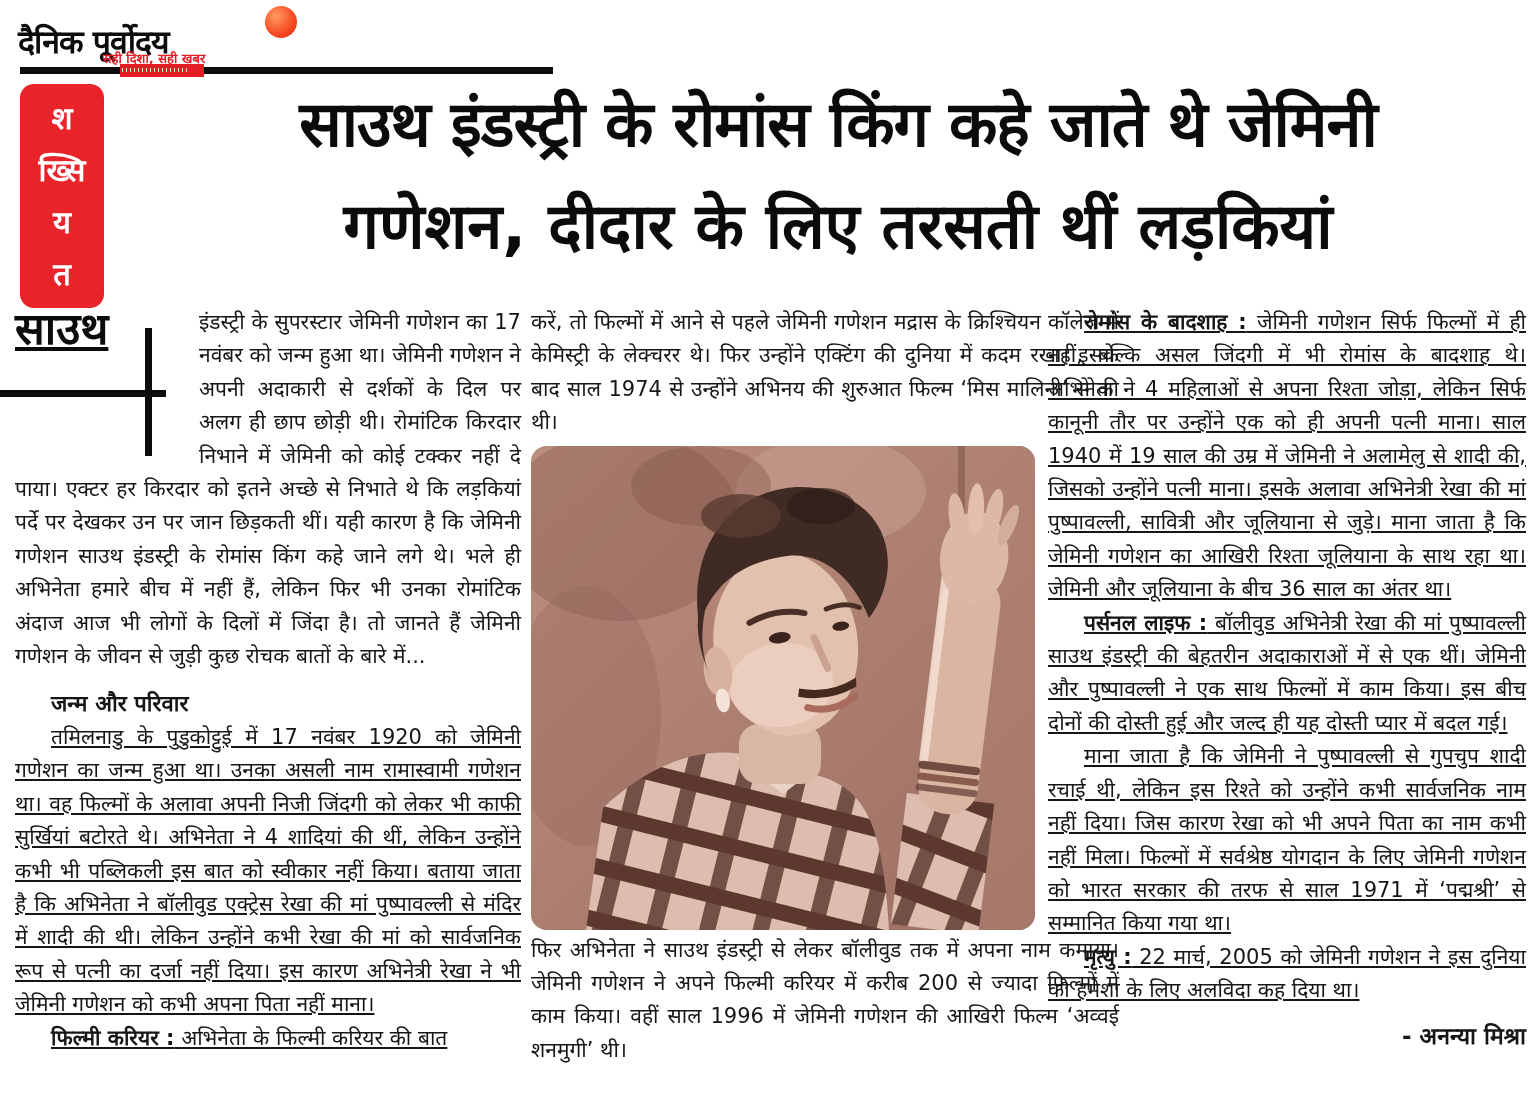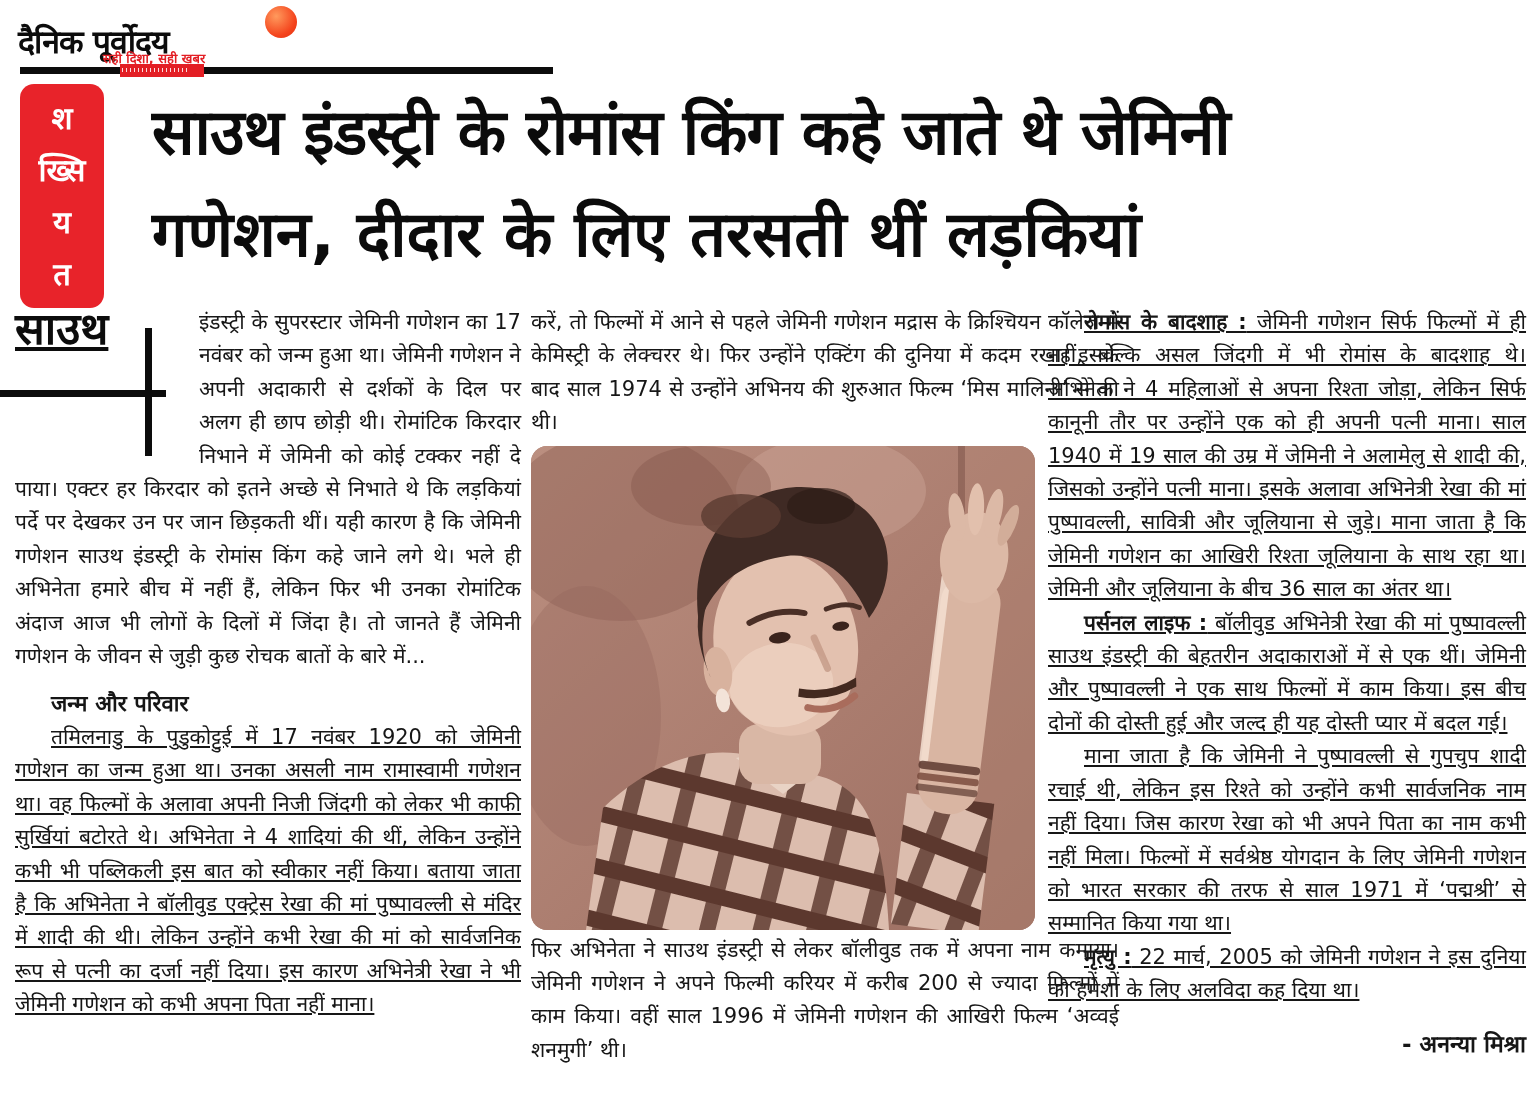--- a/index.html
+++ b/index.html
@@ -19,44 +19,44 @@
   .masthead-rule{position:absolute;left:2px;top:67px;width:533px;height:7px;background:#0c0c0c;}
   .rule-badge{position:absolute;left:100px;top:-3px;width:84px;height:13px;background:#e31e24;
         background-image:repeating-linear-gradient(90deg,rgba(255,255,255,.85) 0 1px,transparent 1px 4px);
         background-size:80% 4px;background-position:2px 4px;background-repeat:no-repeat;}
   
   .kicker-box{position:absolute;left:20px;top:84px;width:84px;height:224px;background:#e8232a;
         border-radius:14px;display:flex;flex-direction:column;align-items:center;
         justify-content:center;gap:0px;}
   .kicker-char{color:#ffffff;font-weight:bold;font-size:31px;line-height:52px;}
   
-  .headline{position:absolute;left:152px;top:82px;width:1372px;color:#0b0b0b;
+  .headline{position:absolute;left:152px;top:74px;width:1372px;color:#0b0b0b;
         font-weight:900;font-size:63px;line-height:102px;letter-spacing:-1px;
-        transform-origin:left top;}
+        transform-origin:left top;text-align:center;}
   .headline .hl2{letter-spacing:0px;}
   
   .col{position:absolute;top:306px;font-size:21px;line-height:33.4px;text-align:justify;color:#161616;}
   .col1{left:15px;width:506px;height:806px;}
   .col2{left:531px;width:588px;height:806px;}
   .col3{left:1048px;width:478px;height:806px;}
   .indent{text-indent:36px;text-decoration:underline;}
   .lead{font-weight:bold;}
   .subhead{font-weight:bold;text-indent:36px;font-size:22px;margin-top:14px;}
   
   .section-float{float:left;width:180px;height:146px;position:relative;margin-right:4px;}
   .section-label{position:absolute;left:0;top:6px;font-size:44px;font-weight:800;color:#0c0c0c;
         letter-spacing:0;text-decoration:underline;}
   .crosshair-v{position:absolute;left:130px;top:22px;width:7px;height:128px;background:#0c0c0c;}
   .crosshair-h{position:absolute;left:-15px;top:84px;width:166px;height:7px;background:#0c0c0c;}
   
   .photo{width:504px;height:484px;border-radius:16px;overflow:hidden;margin:6px 0 4px 0;
         background:#b68a7c;}
   .photo svg{display:block;}
   
-  .byline{text-align:right;font-weight:bold;font-size:23px;margin-top:20px;}
+  .byline{text-align:right;font-weight:bold;font-size:23px;margin-top:12px;}
 </style>
 </head>
 <body>
 
 <div class="masthead">
   <div class="logo-dot"></div>
   <div class="logo">दैनिक पूर्वोदय</div>
   <div class="tagline">सही दिशा, सही खबर</div>
   <div class="masthead-rule">
     <div class="rule-badge"></div>
@@ -77,20 +77,21 @@
 
 <div class="col col1">
   <div class="section-float">
     <div class="section-label">साउथ</div>
     <div class="crosshair-v"></div>
     <div class="crosshair-h"></div>
   </div>
   <span>इंडस्ट्री के सुपरस्टार जेमिनी गणेशन का 17 नवंबर को जन्म हुआ था। जेमिनी गणेशन ने अपनी अदाकारी से दर्शकों के दिल पर अलग ही छाप छोड़ी थी। रोमांटिक किरदार निभाने में जेमिनी को कोई टक्कर नहीं दे पाया। एक्टर हर किरदार को इतने अच्छे से निभाते थे कि लड़कियां पर्दे पर देखकर उन पर जान छिड़कती थीं। यही कारण है कि जेमिनी गणेशन साउथ इंडस्ट्री के रोमांस किंग कहे जाने लगे थे। भले ही अभिनेता हमारे बीच में नहीं हैं, लेकिन फिर भी उनका रोमांटिक अंदाज आज भी लोगों के दिलों में जिंदा है। तो जानते हैं जेमिनी गणेशन के जीवन से जुड़ी कुछ रोचक बातों के बारे में...</span>
   <div class="subhead">जन्म और परिवार</div>
   <div class="indent"><span>तमिलनाडु के पुडुकोट्टुई में 17 नवंबर 1920 को जेमिनी गणेशन का जन्म हुआ था। उनका असली नाम रामास्वामी गणेशन था। वह फिल्मों के अलावा अपनी निजी जिंदगी को लेकर भी काफी सुर्खियां बटोरते थे। अभिनेता ने 4 शादियां की थीं, लेकिन उन्होंने कभी भी पब्लिकली इस बात को स्वीकार नहीं किया। बताया जाता है कि अभिनेता ने बॉलीवुड एक्ट्रेस रेखा की मां पुष्पावल्ली से मंदिर में शादी की थी। लेकिन उन्होंने कभी रेखा की मां को सार्वजनिक रूप से पत्नी का दर्जा नहीं दिया। इस कारण  अभिनेत्री रेखा ने भी जेमिनी गणेशन को कभी अपना पिता नहीं माना।</span></div>
+  <div class="indent"><span class="lead">फिल्मी करियर :</span><span> अभिनेता के फिल्मी करियर की बात</span></div>
 </div>
 
 <div class="col col2">
   <div><span>करें, तो फिल्मों में आने से पहले जेमिनी गणेशन मद्रास के क्रिश्चियन कॉलेज में केमिस्ट्री के लेक्चरर थे। फिर उन्होंने एक्टिंग की दुनिया में कदम रखा। इसके बाद साल 1974 से उन्होंने अभिनय की शुरुआत फिल्म ‘मिस मालिनी’ से की थी।</span></div>
 
   <div class="photo">
     <svg width="504" height="484" viewBox="0 0 504 484" xmlns="http://www.w3.org/2000/svg">
       <defs>
         <linearGradient id="bgGrad" x1="0" y1="0" x2="1" y2="1">
           <stop offset="0" stop-color="#bb8f80"></stop>

